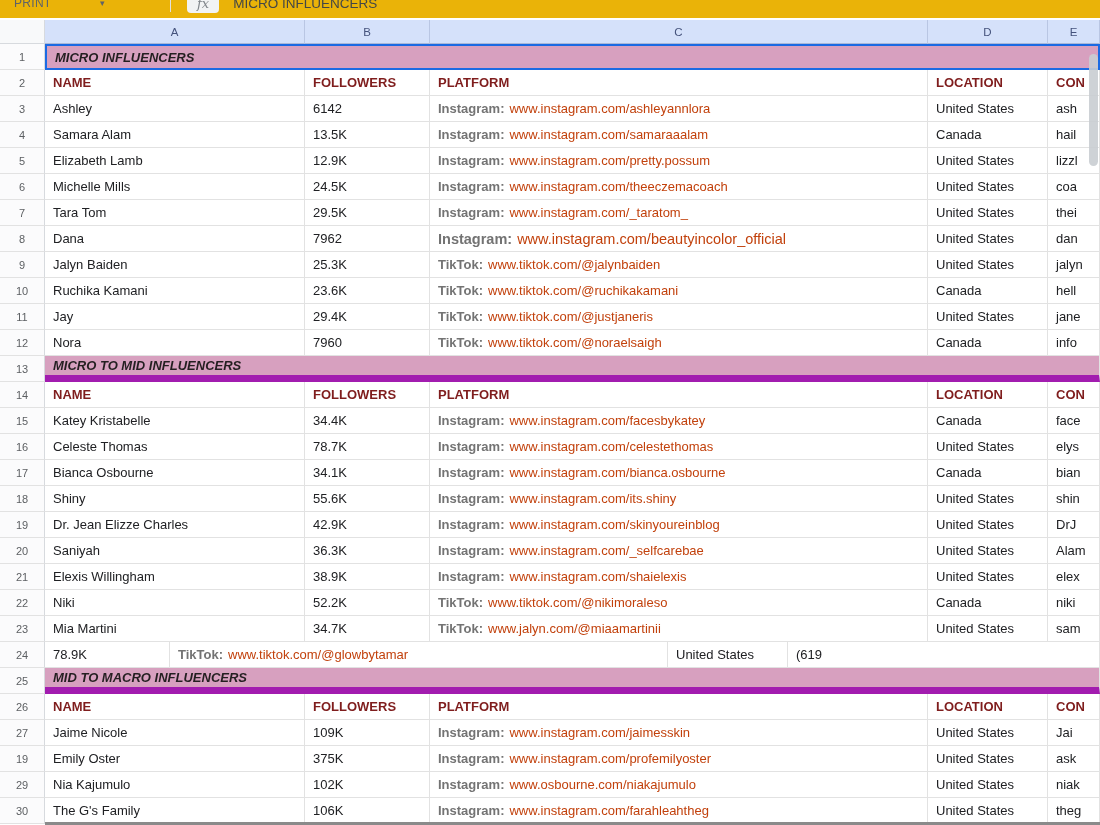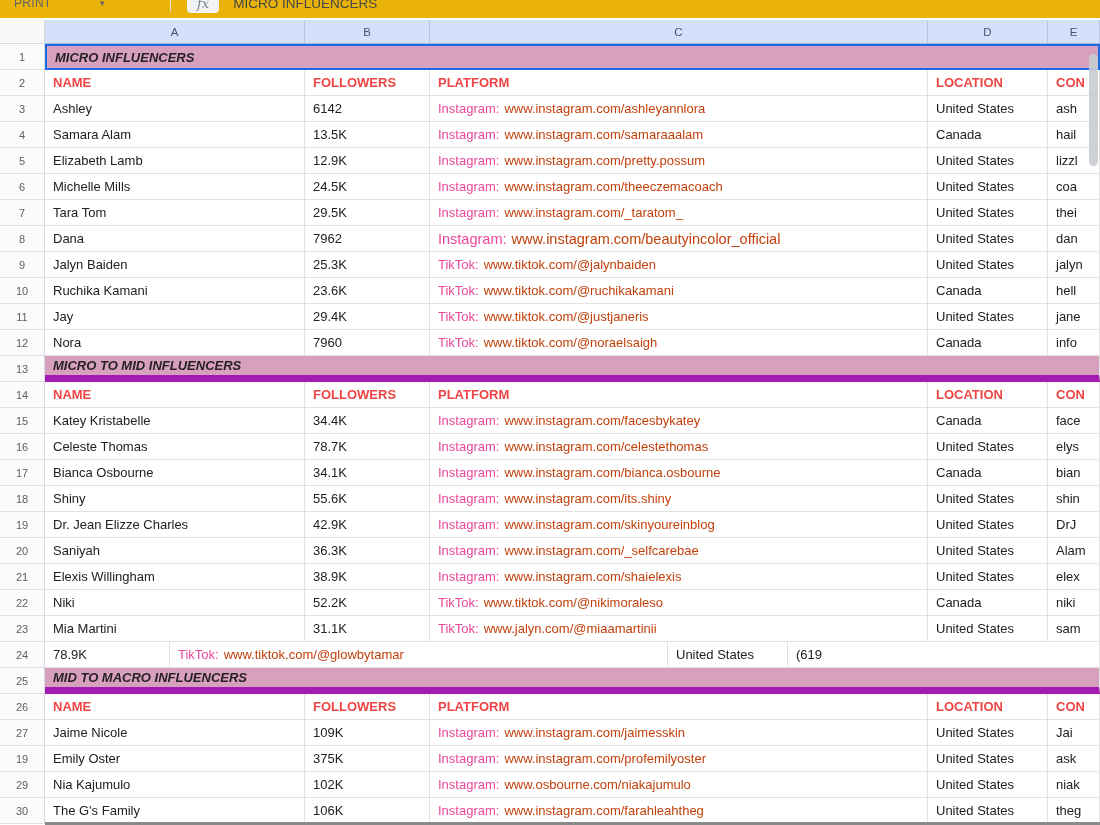--- a/index.html
+++ b/index.html
@@ -54,22 +54,22 @@
     border-right:1px solid #d7dade;
   }
   .section-cell {
     flex:1; min-width:0; background:#d7a0bf;
     font-weight:bold; font-style:italic; color:#241f21;
     border-bottom:7px solid #a21caf;
   }
   .section-cell.selected {
     border:2px solid #1b6ae3;
   }
-  .hdr { font-weight:bold; color:#ef4444; }
-  .bold-prefix { font-weight:normal; color:#ec4899; margin-right:5px;text-align:center; }
+  .hdr { font-weight:bold; color:#7f1d1d; }
+  .bold-prefix { font-weight:bold; color:#737373; margin-right:5px;text-align:center; }
   a.sheet-link { color:#c2410c; cursor:pointer; }
   .large-txt { font-size:14.5px; }
   .cell-name, .cell-followers, .cell-location, .cell-contact { color:#202124; }
 
   .bottom-edge {
     position:absolute; left:45px; right:0; bottom:0; height:3px; background:#8a8a8a;
   }
 
   
   .vscroll-thumb {
@@ -323,21 +323,21 @@
       <div class="cell colC">
         <span class="bold-prefix">TikTok:</span>
         <a class="sheet-link">www.tiktok.com/@nikimoraleso</a>
       </div>
       <div class="cell cell-location colD">Canada</div>
       <div class="cell cell-contact colE">niki</div>
     </div>
     <div class="sheet-row">
       <div class="cell rownum">23</div>
       <div class="cell cell-name colA">Mia Martini</div>
-      <div class="cell cell-followers colB">31.1K</div>
+      <div class="cell cell-followers colB">34.7K</div>
       <div class="cell colC">
         <span class="bold-prefix">TikTok:</span>
         <a class="sheet-link">www.jalyn.com/@miaamartinii</a>
       </div>
       <div class="cell cell-location colD">United States</div>
       <div class="cell cell-contact colE">sam</div>
     </div>
     <div class="sheet-row">
       <div class="cell rownum">24</div>
       <div class="cell cell-followers colB">78.9K</div>

